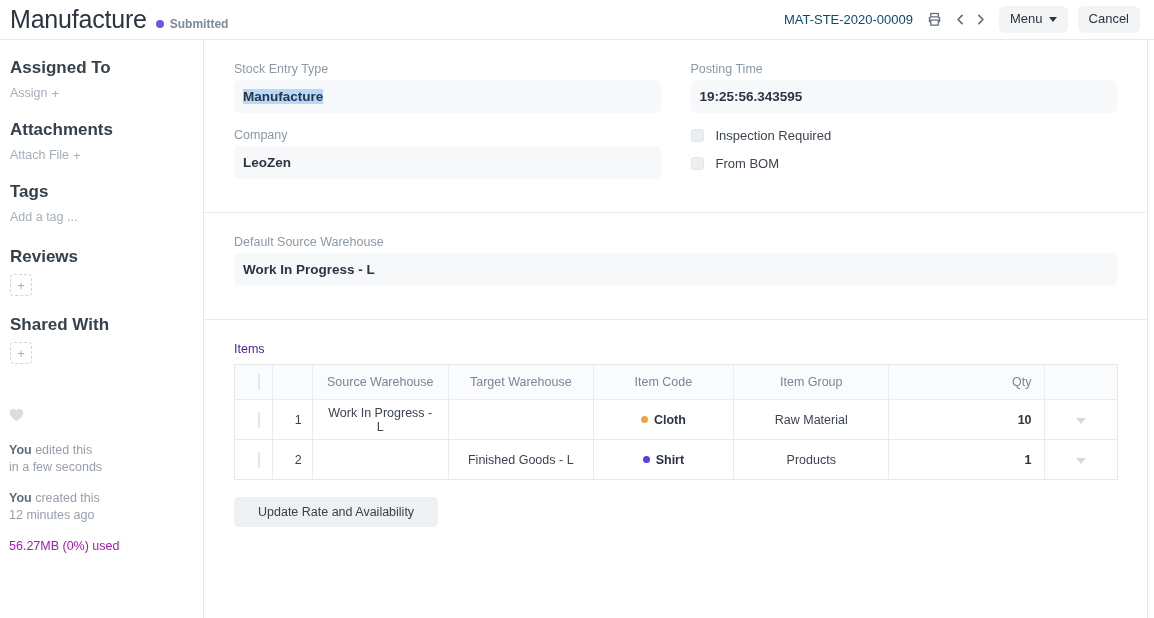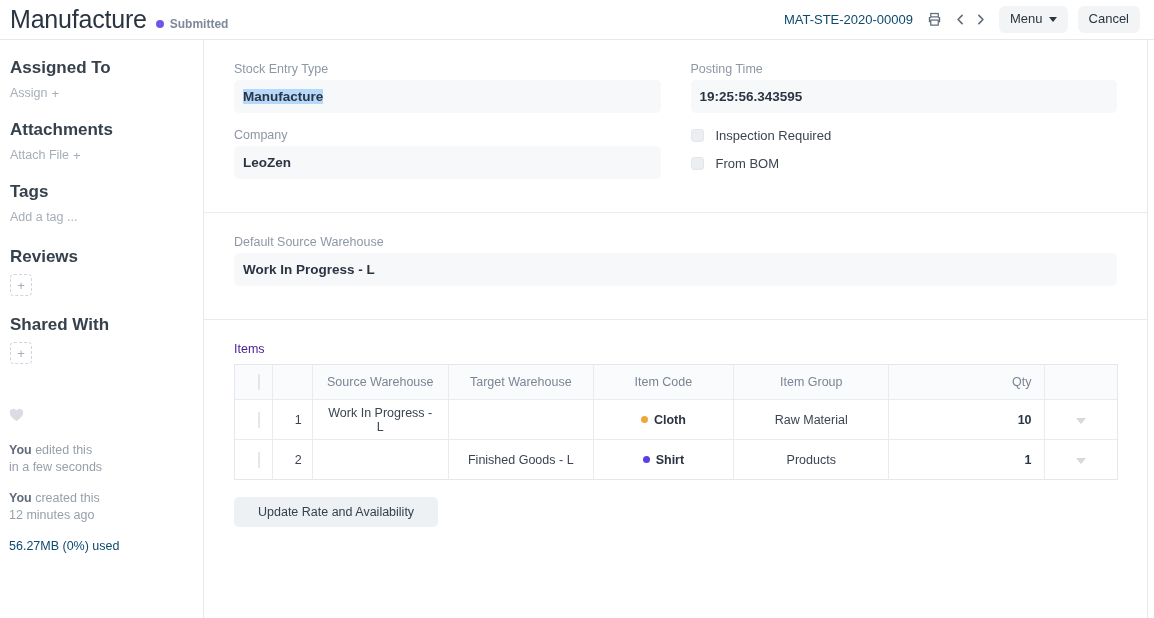--- a/index.html
+++ b/index.html
@@ -105,21 +105,21 @@
   .heart-icon {
     position: absolute; left: 9px; top: 368px;
     color: #d9dde1; font-size: 15px;
   }
   .activity {
     position: absolute; left: 9px; top: 402px;
     font-size: 12.5px; color: #97a0ab; line-height: 17px;
   }
   .activity b { color: #5f6b7a; font-weight: 700; }
   .activity .entry { margin-bottom: 14px; }
-  .usage { font-size: 12.5px; color: #0c4a6e; }
+  .usage { font-size: 12.5px; color: #a21caf; }
 
   
   .content {
     flex: 1 1 auto;
     border-top: 1px solid #e6e9ec;
     overflow: hidden;
   }
   .card {
     width: 944px;
     border-right: 1px solid #e6e9ec;

